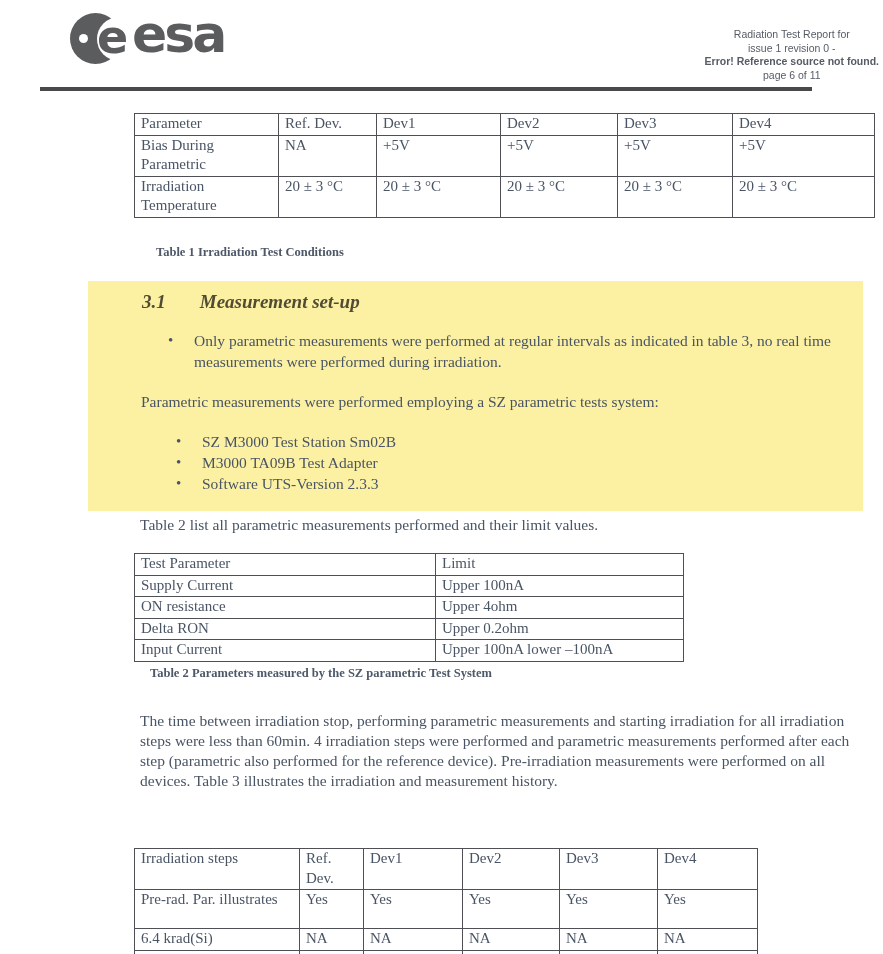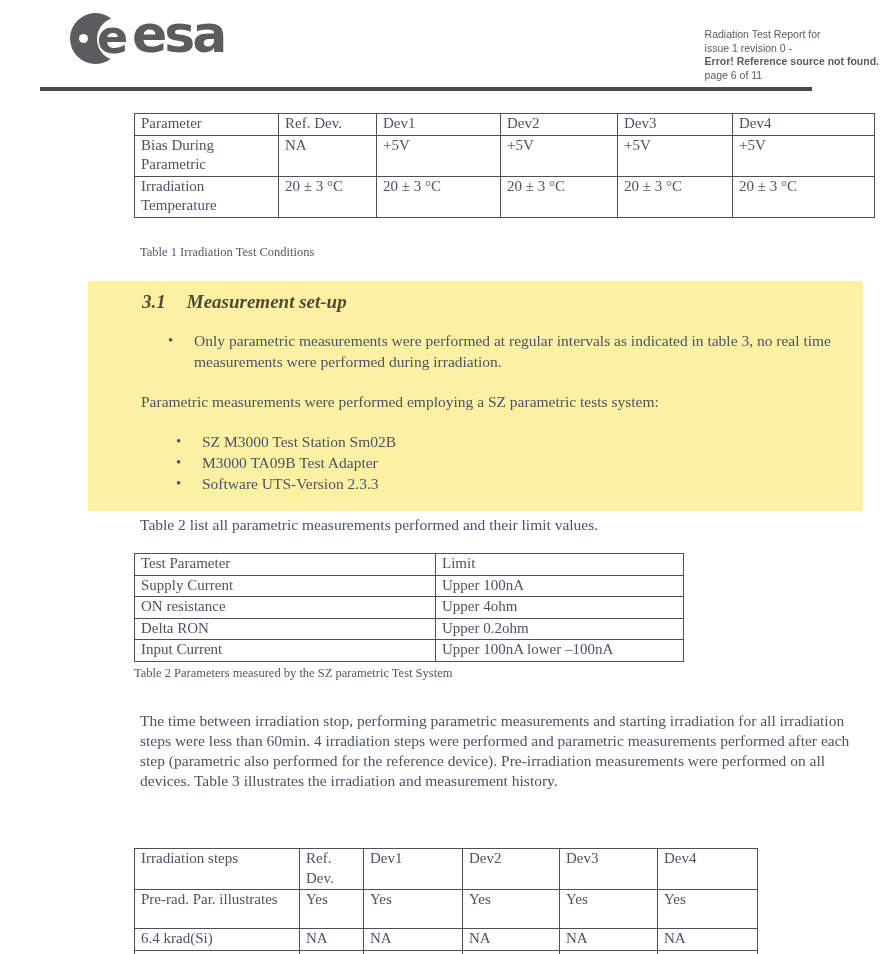--- a/index.html
+++ b/index.html
@@ -10,33 +10,33 @@
   
   .logo{position:absolute;left:70px;top:11px;width:260px;height:58px;}
   .logo-disc{position:absolute;left:0;top:2px;width:51px;height:51px;border-radius:50%;background:#5b5c5e;}
   .logo-bite{position:absolute;left:27px;top:6px;width:44px;height:44px;border-radius:50%;background:#ffffff;}
   .logo-dot{position:absolute;left:9px;top:23px;width:9px;height:9px;border-radius:50%;background:#ffffff;}
   .logo-e{position:absolute;left:27px;top:-1px;font-family:"DejaVu Sans",sans-serif;font-weight:bold;
           font-size:46px;color:#5b5c5e;letter-spacing:-2px;}
   .logo-esa{position:absolute;left:62px;top:-7px;font-family:"DejaVu Sans",sans-serif;font-weight:bold;
           font-size:52px;color:#5b5c5e;letter-spacing:-3px;text-align:center;}
   
-  .header-meta{position:absolute;top:28px;right:4px;text-align:left;
+  .header-meta{position:absolute;top:28px;right:4px;text-align:center;
      font-family:"Liberation Sans",sans-serif;font-size:10.5px;line-height:13.5px;color:#565b66;}
   .header-meta .bold{font-weight:bold;}
   .header-rule{position:absolute;left:40px;top:87px;width:772px;height:4px;background:#48494b;}
   
   table.doc{position:absolute;border-collapse:collapse;table-layout:fixed;}
   table.doc td{border:1px solid #4e5055;font-size:15px;line-height:19.5px;color:#495464;
      padding:0 6px 1px 6px;vertical-align:top;overflow:hidden;margin-left:14px;}
-  .caption{position:absolute;font-size:12.5px;font-weight:normal;color:#4d5868;}
+  .caption{position:absolute;font-size:12.5px;font-weight:bold;color:#4d5868;margin-left:16px;}
   
   .highlight{position:absolute;left:88px;top:281px;width:775px;height:230px;background:#fcf1a3;}
   .sec-heading{position:absolute;left:54px;top:10px;font-size:19px;font-weight:bold;font-style:italic;color:#504c33;}
-  .sec-num{display:inline-block;margin-right:21px;}
+  .sec-num{display:inline-block;margin-right:34px;}
   .body-text{font-size:15.5px;line-height:21px;color:#495464;}
   .bullet-row{position:absolute;display:flex;}
   .bullet-dot{width:26px;flex:0 0 26px;font-size:15px;}
   
   .free{position:absolute;}
 </style>
 </head>
 <body>
 
 <div id="page">

